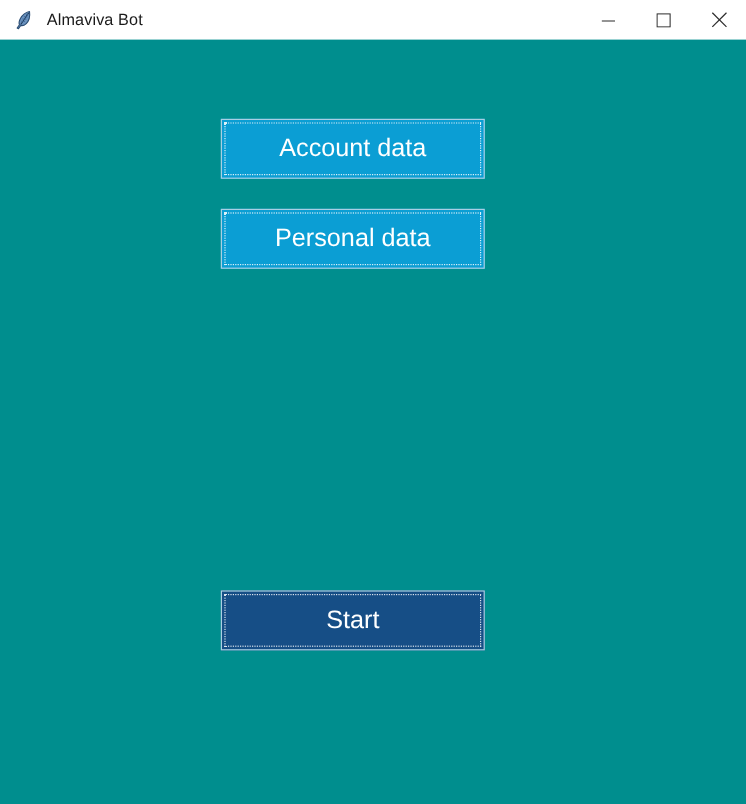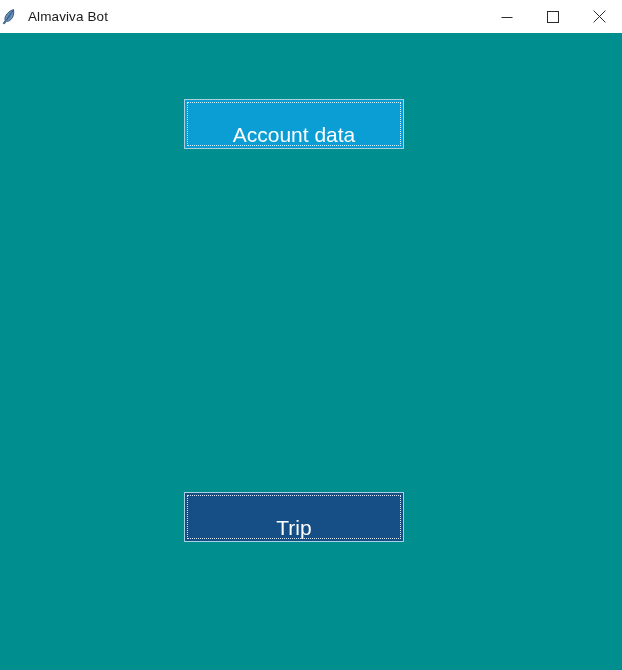--- a/index.html
+++ b/index.html
@@ -31,20 +31,21 @@
     height: 33px;
     background: #ffffff;
     display: flex;
     align-items: center;
     box-sizing: border-box;
   }
 
   #title-bar-left {
     display: flex;
     align-items: center;
+    padding-left: 11px;
     flex: 1 1 auto;
     height: 100%;
   }
 
   #app-icon {
     width: 17px;
     height: 17px;
     flex: 0 0 auto;
     margin-right: 11px;
     display: block;
@@ -97,21 +98,21 @@
     width: 220px;
   }
 
   .tk-button {
     position: relative;
     display: block;
     width: 220px;
     height: 50px;
     box-sizing: border-box;
     border: 1px solid #a9cfe3;
-    padding: 11px;
+    padding: 0;
     margin: 0;
     color: #ffffff;
     font-family: "Liberation Sans", sans-serif;
     font-size: 21px;
     line-height: 48px;
     text-align: center;
     cursor: default;
     white-space: nowrap;
     overflow: hidden;
   }
@@ -188,27 +189,28 @@
   </div>
 
   <div id="client-area">
 
     <div id="button-stack">
 
       <button class="tk-button btn-data">Account data</button>
 
       <div class="spacer-25"></div>
 
+      <button class="tk-button btn-data">Personal data</button>
 
       <div class="spacer-25"></div>
 
 
       <div class="spacer-25"></div>
 
 
     </div>
 
     <div id="start-wrap">
-      <button class="tk-button btn-start">Trip</button>
+      <button class="tk-button btn-start">Start</button>
     </div>
 
   </div>
 </div>
 
 </body></html>

